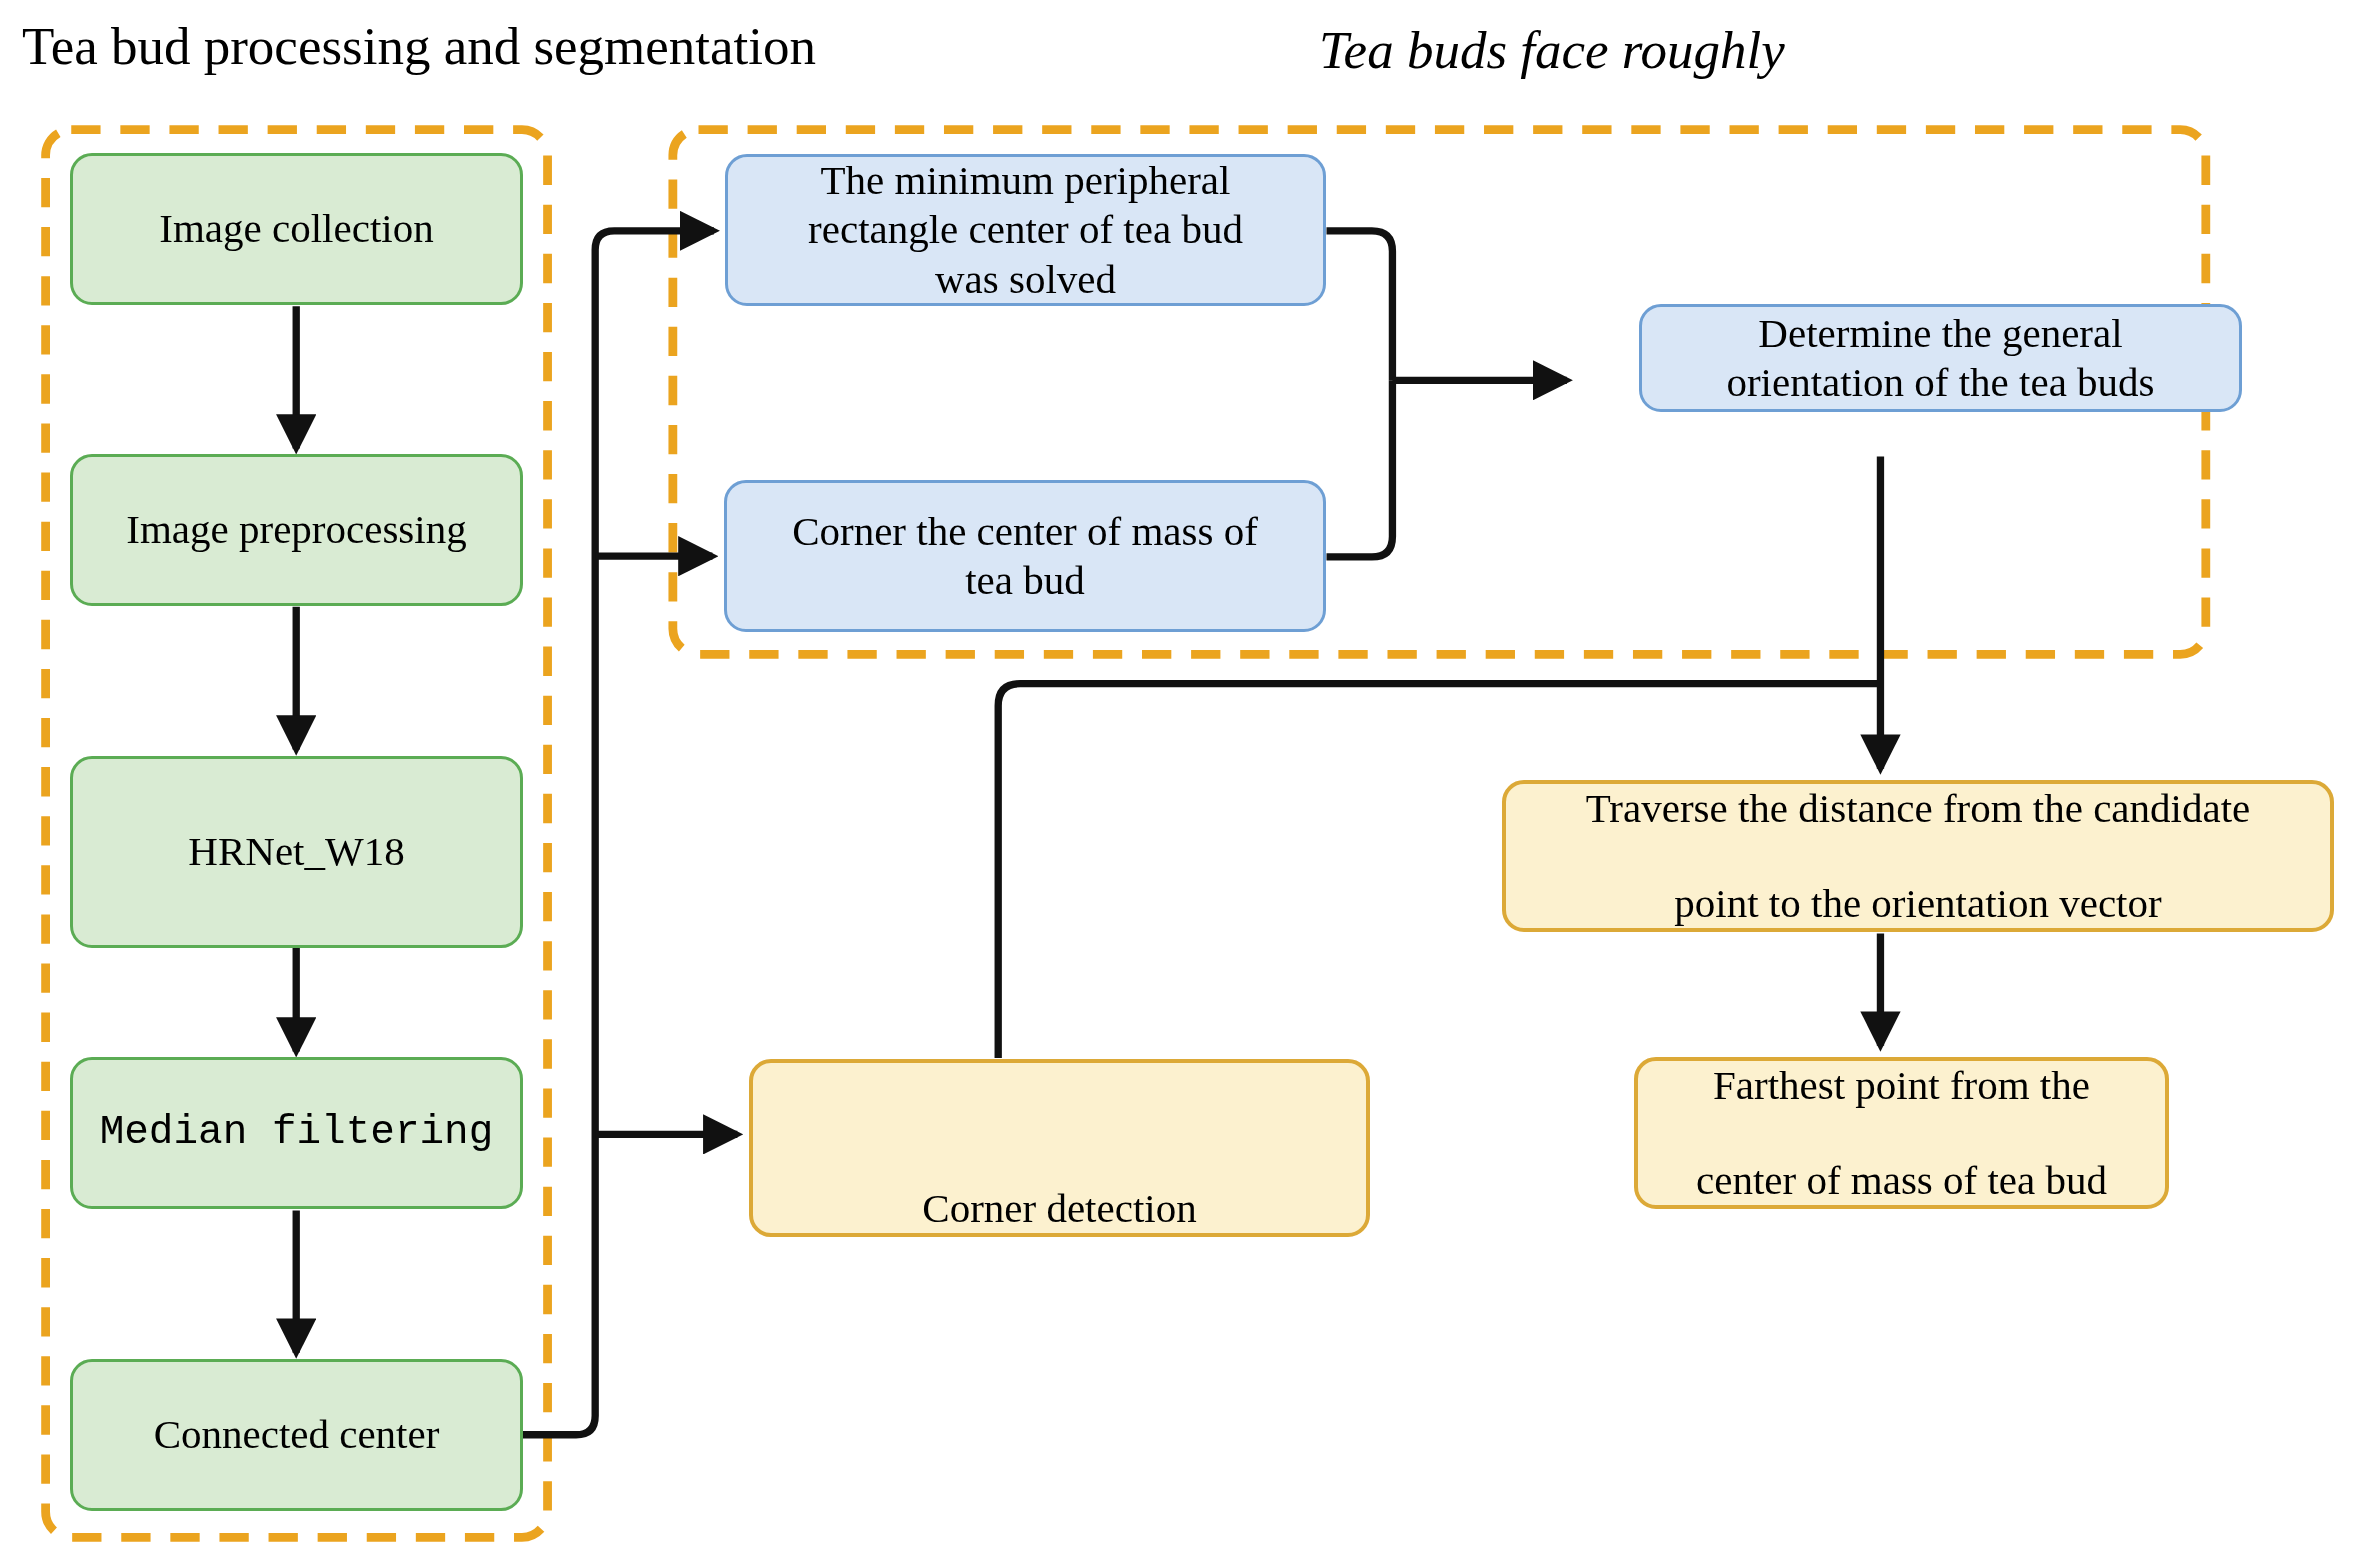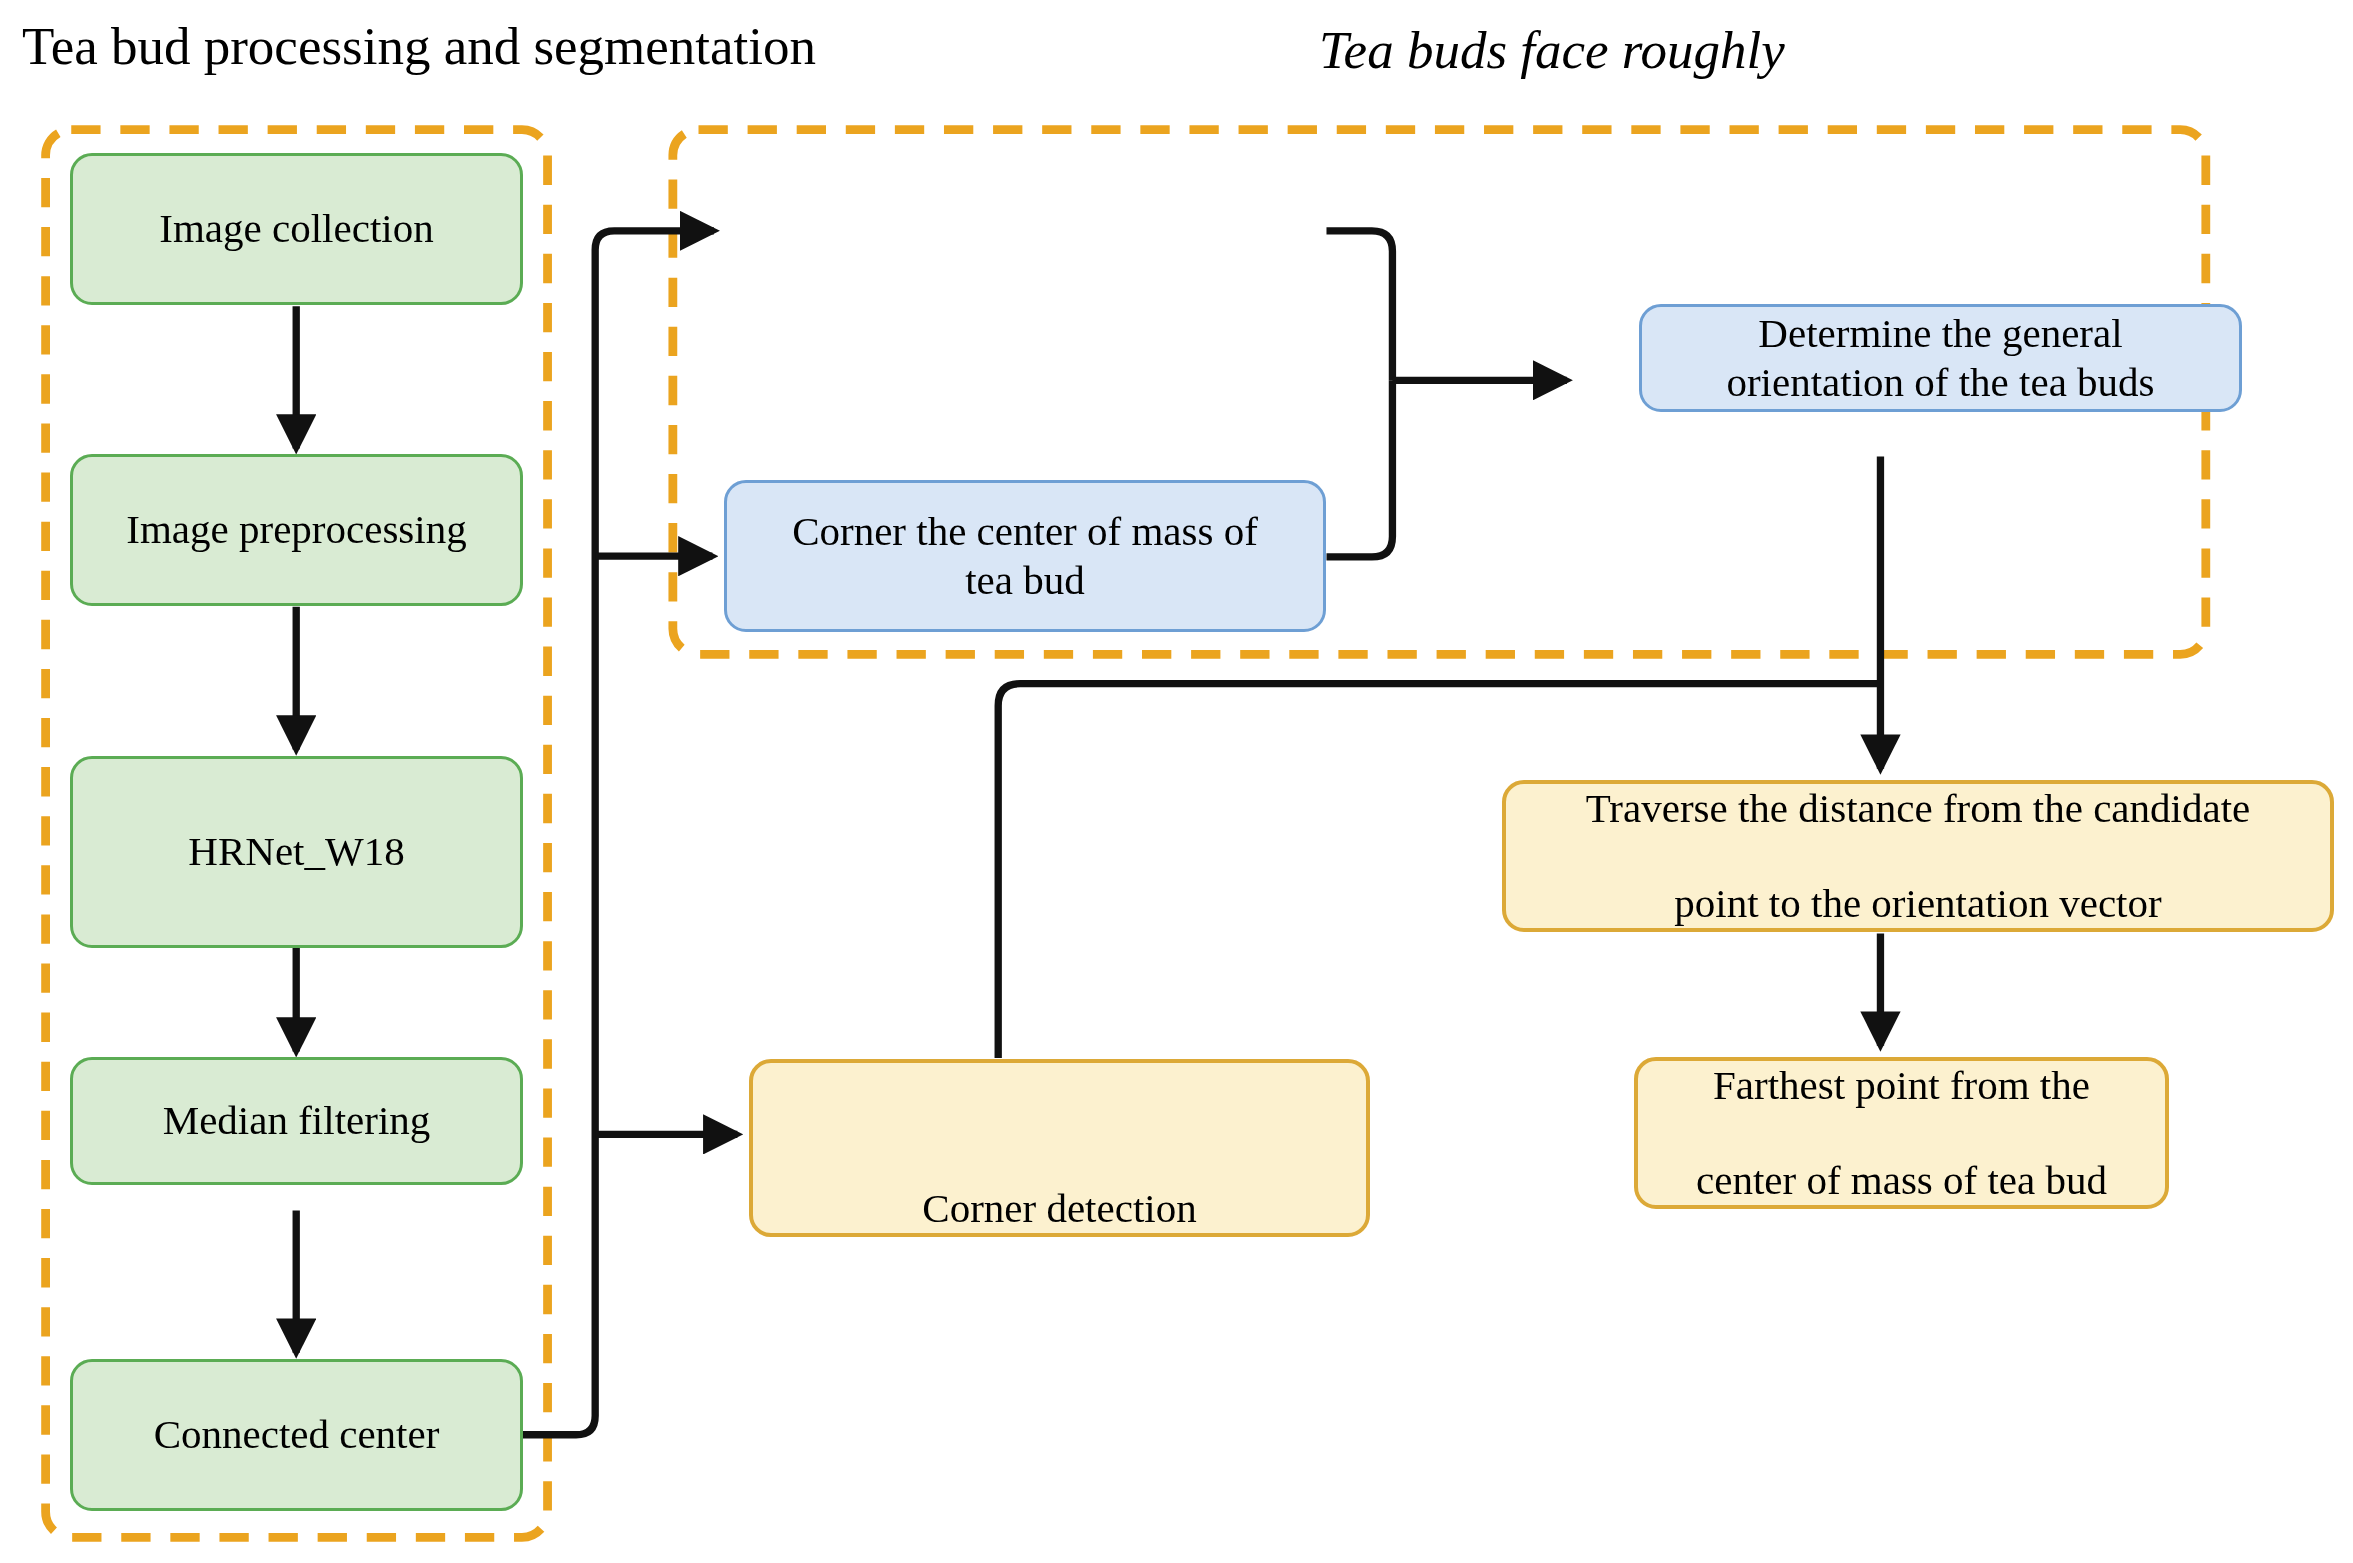--- a/index.html
+++ b/index.html
@@ -19,21 +19,21 @@
     border-radius:22px;font-size:41px;line-height:1.2;box-sizing:border-box;
   }
   .node .ln{display:block;white-space:nowrap;}
   .green{background:#D9EBD3;border:3.7px solid #5BAC54;}
   .blue{background:#D9E6F6;border:3.7px solid #6E9FD4;}
   .yellow{background:#FCF1CF;border:4.4px solid #DCA937;gap:46px;}
   
   #g-collect   {left:70px;top:153px;width:453px;height:152px;}
   #g-preproc   {left:70px;top:454px;width:453px;height:152px;}
   #g-hrnet     {left:70px;top:756px;width:453px;height:192px;}
-  #g-median    {left:70px;top:1057px;width:453px;height:128px;}
+  #g-median    {left:70px;top:1057px;width:453px;height:152px;font-family:Liberation Mono, monospace;}
   #g-connected {left:70px;top:1359px;width:453px;height:152px;}
   
   #b-minrect    {left:725px;top:154px;width:601px;height:152px;}
   #b-centermass {left:724px;top:480px;width:602px;height:152px;}
   #b-orient     {left:1639px;top:304px;width:603px;height:108px;}
   
   #y-corner   {left:749px;top:1059px;width:621px;height:178px;justify-content:flex-end;}
   #y-traverse {left:1502px;top:780px;width:832px;height:152px;}
   #y-farthest {left:1634px;top:1057px;width:535px;height:152px;}
 </style>
@@ -82,20 +82,25 @@
   <div class="node green" id="g-hrnet">
     <span class="ln">HRNet_W18</span>
   </div>
   <div class="node green" id="g-median">
     <span class="ln">Median filtering</span>
   </div>
   <div class="node green" id="g-connected">
     <span class="ln">Connected center</span>
   </div>
 
+  <div class="node blue" id="b-minrect">
+    <span class="ln">The minimum peripheral</span>
+    <span class="ln">rectangle center of tea bud</span>
+    <span class="ln">was solved</span>
+  </div>
   <div class="node blue" id="b-centermass">
     <span class="ln">Corner the center of mass of</span>
     <span class="ln">tea bud</span>
   </div>
   <div class="node blue" id="b-orient">
     <span class="ln">Determine the general</span>
     <span class="ln">orientation of the tea buds</span>
   </div>
 
   <div class="node yellow" id="y-corner">

